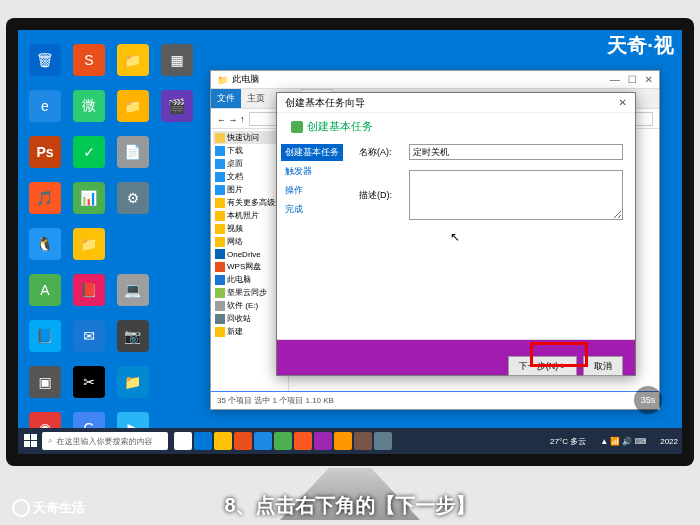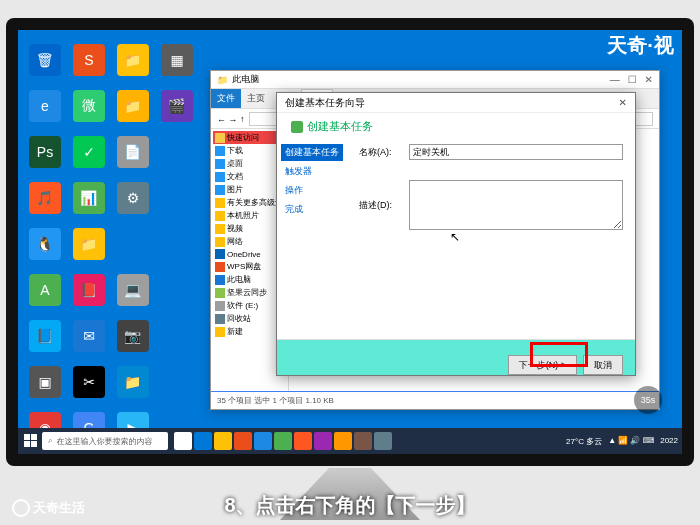--- a/index.html
+++ b/index.html
@@ -16,46 +16,46 @@
 .ex-ribbon{height:20px;background:#f0f0f0;display:flex;font-size:9px;border-bottom:1px solid #ddd}
 .ex-ribbon .tab{padding:3px 6px;color:#444}
 .ex-ribbon .tab.file{background:#1979ca;color:#fff}
 .ex-ribbon .tab.active{background:#fff;border:1px solid #ccc;border-bottom:none}
 .ex-addr{height:20px;border-bottom:1px solid #ddd;padding:2px 6px;display:flex;gap:4px;align-items:center;font-size:9px}
 .ex-addr input{flex:1;height:14px;border:1px solid #ccc;font-size:8px;padding:0 3px}
 .ex-body{display:flex;height:calc(100% - 76px)}
 .ex-side{width:78px;border-right:1px solid #ddd;font-size:8px;overflow:hidden;padding:2px}
 .ex-side .item{padding:1px 2px;display:flex;align-items:center;gap:2px;white-space:nowrap}
 .ex-side .item .ic{width:10px;height:10px;flex-shrink:0}
-.ex-side .sel{background:#ef4444}
+.ex-side .sel{background:#e5e5e5}
 .ex-status{height:18px;border-top:1px solid #3b82f6;font-size:8px;padding:3px 6px;color:#555}
 .wizard{position:absolute;top:62px;left:258px;width:360px;height:284px;background:#fff;border:1px solid #777;box-shadow:0 3px 14px rgba(0,0,0,.4)}
 .wz-title{height:20px;padding:3px 8px;font-size:10px;display:flex;align-items:center;border-bottom:1px solid #eee}
 .wz-title .x{margin-left:auto;color:#555}
 .wz-head{padding:6px 14px;font-size:11px;color:#0a5}
 .wz-head::before{content:"";display:inline-block;width:12px;height:12px;background:#4caf50;border-radius:2px;margin-right:4px;vertical-align:middle}
 .wz-body{display:flex;height:200px;font-size:9px}
 .wz-nav{width:70px;padding:4px}
 .wz-nav .step{padding:2px 4px;margin-bottom:2px;color:#06c}
 .wz-nav .step.cur{background:#06c;color:#fff}
 .wz-main{flex:1;padding:4px 12px}
 .wz-main .desc{font-size:8px;color:#333;line-height:1.4;margin-bottom:8px}
-.wz-row{display:flex;margin-bottom:20px;align-items:center;gap:6px}
+.wz-row{display:flex;margin-bottom:10px;align-items:center;gap:6px}
 .wz-row label{width:44px;font-size:9px}
 .wz-row input{flex:1;height:16px;border:1px solid #999;font-size:9px;padding:0 3px}
 .wz-row textarea{flex:1;height:50px;border:1px solid #999;font-size:9px}
-.wz-foot{position:absolute;bottom:0;left:0;right:0;height:36px;background:#5eead4;border-top:1px solid #ddd;display:flex;justify-content:flex-end;align-items:flex-end;gap:6px;padding:0 12px}
+.wz-foot{position:absolute;bottom:0;left:0;right:0;height:36px;background:#a21caf;border-top:1px solid #ddd;display:flex;justify-content:flex-end;align-items:flex-start;gap:6px;padding:16px 12px}
 .wz-foot button{height:20px;padding:0 10px;font-size:9px;border:1px solid #999;background:#e8e8e8}
 .highlight{position:absolute;border:3px solid #e00;bottom:8px;right:47px;width:58px;height:25px;pointer-events:none}
 .taskbar{position:absolute;bottom:0;left:0;right:0;height:26px;background:#1f2e44;display:flex;align-items:center;padding:0 4px;gap:2px}
 .tb-start{width:18px;height:18px;display:flex;align-items:center;justify-content:center}
 .tb-search{width:126px;height:18px;background:#fff;border-radius:2px;font-size:8px;color:#666;padding:0 6px;display:flex;align-items:center;gap:4px}
 .tb-icons{display:flex;gap:2px;margin-left:4px}
 .tb-ic{width:18px;height:18px;border-radius:2px}
-.tb-tray{margin-left:auto;display:flex;align-items:flex-start;gap:6px;color:#fff;font-size:8px}
+.tb-tray{margin-left:auto;display:flex;align-items:center;gap:14px;color:#fff;font-size:8px}
 .weather-badge{position:absolute;bottom:40px;right:20px;width:28px;height:28px;border-radius:50%;background:rgba(0,0,0,.4);color:#fff;font-size:9px;display:flex;align-items:center;justify-content:center}
 .stand{position:absolute;bottom:5px;left:50%;transform:translateX(-50%);width:140px;height:52px;background:linear-gradient(#ccc,#999);clip-path:polygon(35% 0,65% 0,100% 100%,0 100%)}
 .caption{position:absolute;bottom:6px;left:0;right:0;text-align:center;color:#fff;font-size:20px;font-weight:bold;text-shadow:0 0 4px #000;z-index:10}
 .watermark{position:absolute;bottom:8px;left:12px;color:#fff;font-size:13px;z-index:10;font-weight:bold;display:flex;align-items:center;gap:3px}
 .watermark::before{content:"";width:14px;height:14px;border:2px solid #fff;border-radius:50%;display:inline-block}
 .cursor{position:absolute;top:200px;left:432px;font-size:12px;color:#000;pointer-events:none}
 </style>
 </head>
 <body>
 
@@ -66,21 +66,21 @@
 
 <div class="icon-grid" id="iconGrid">
           <div class="di" style="background: rgb(0, 102, 204);">🗑</div>
           <div class="di" style="background: rgb(233, 78, 27);">S</div>
           <div class="di" style="background: rgb(255, 193, 7);">📁</div>
           <div class="di" style="background: rgb(91, 91, 91);">▦</div>
           <div class="di" style="background: rgb(30, 136, 229);">e</div>
           <div class="di" style="background: rgb(46, 204, 113);">微</div>
           <div class="di" style="background: rgb(255, 179, 0);">📁</div>
           <div class="di" style="background: rgb(103, 58, 183);">🎬</div>
-          <div class="di" style="background: #14532d;">Ps</div>
+          <div class="di" style="background: #c2410c; font-weight: bold;">Ps</div>
           <div class="di" style="background: rgb(0, 200, 83);">✓</div>
           <div class="di" style="background: rgb(153, 153, 153);">📄</div>
           <div class="di"></div>
           <div class="di" style="background: rgb(255, 87, 34);">🎵</div>
           <div class="di" style="background: rgb(76, 175, 80);">📊</div>
           <div class="di" style="background: rgb(96, 125, 139);">⚙</div>
           <div class="di"></div>
           <div class="di" style="background: rgb(33, 150, 243);">🐧</div>
           <div class="di" style="background: rgb(255, 193, 7);">📁</div>
           <div class="di"></div>

